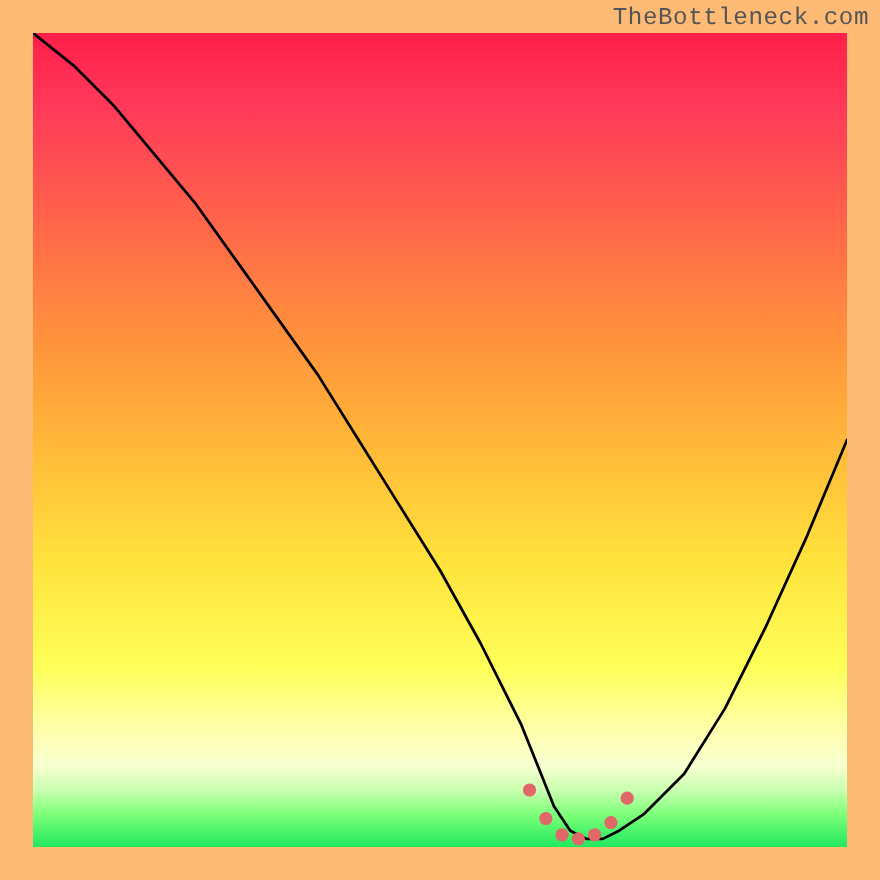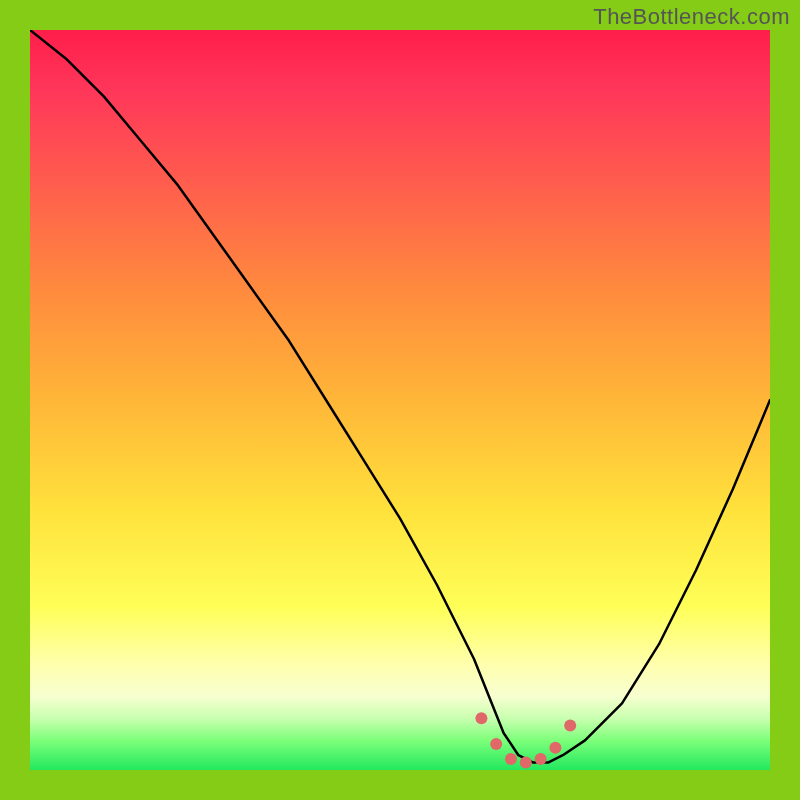--- a/index.html
+++ b/index.html
@@ -8,21 +8,22 @@
     width: 800px;
     height: 800px;
     background: #000;
     overflow: hidden;
     font-family: Arial, Helvetica, sans-serif;
   }
   .frame {
     position: relative;
     width: 800px;
     height: 800px;
-    background: #84cc16;
+    background: #fdba74;
+    font-family: Liberation Mono, monospace;
   }
   .watermark {
     position: absolute;
     top: 4px;
     right: 10px;
     color: #555;
     font-size: 22px;
     font-weight: 500;
     letter-spacing: 0.5px;
     user-select: none;

